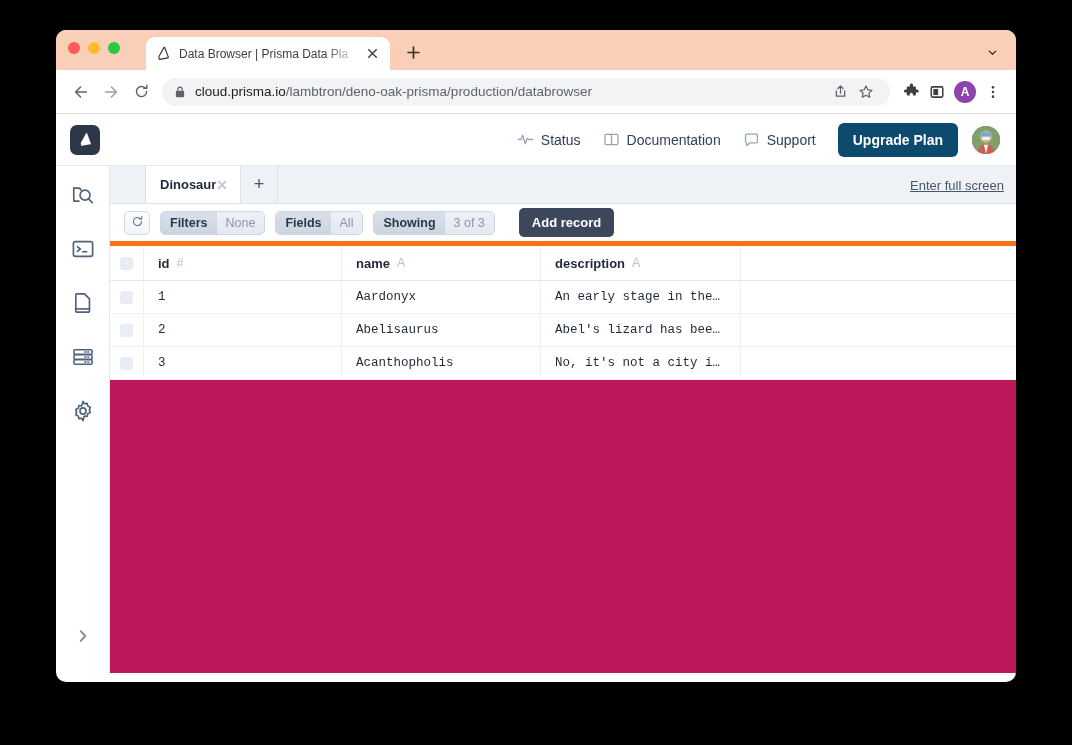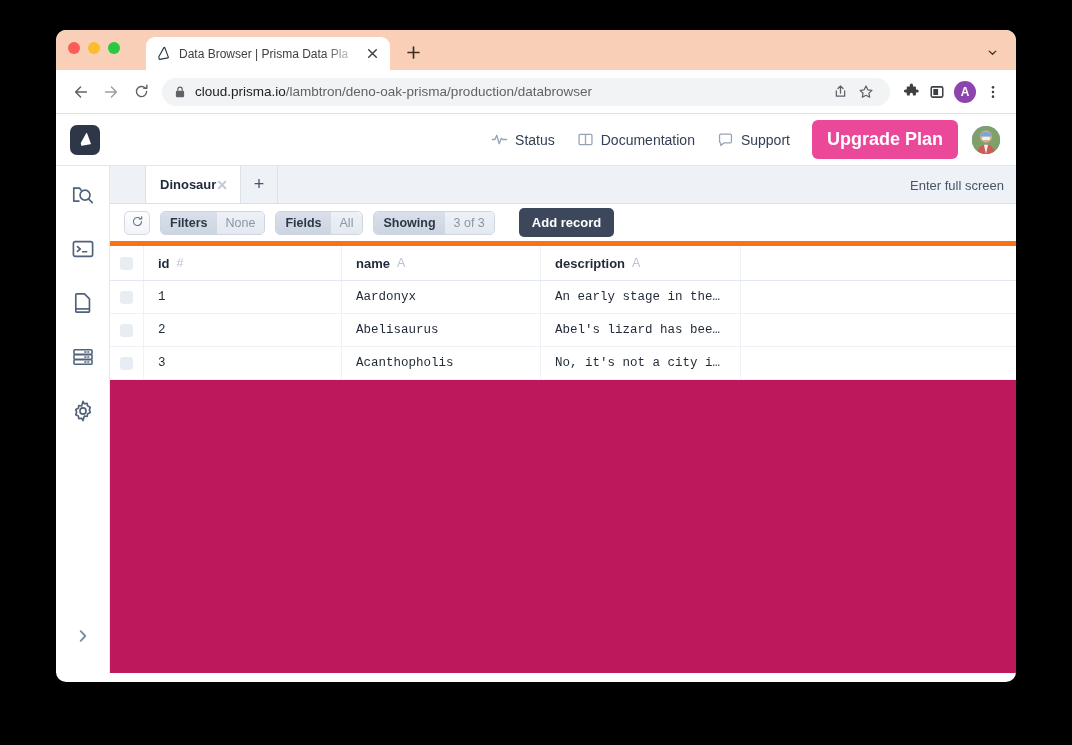--- a/index.html
+++ b/index.html
@@ -197,23 +197,23 @@
   .header-spacer { flex: 1 1 auto; }
   .hdr-link {
     display: flex; align-items: center; gap: 7px;
     margin-right: 22px;
     font-size: 14px;
     color: #334155;
     white-space: nowrap;
   }
   .hdr-ico { width: 17px; height: 17px; color: #94a3b8; flex: 0 0 auto; }
   .upgrade-btn {
-    background: #ec4899;
+    background: #0c4a6e;
     color: #ffffff;
-    font-size: 18px;
+    font-size: 14px;
     font-weight: bold;
     border-radius: 6px;
     padding: 9px 15px;
     white-space: nowrap;
   }
   .user-avatar {
     width: 28px; height: 28px;
     border-radius: 50%;
     margin-left: 14px;
     flex: 0 0 auto;
@@ -294,20 +294,21 @@
   }
   .fullscreen-link {
     position: absolute;
     right: 12px;
     top: 0;
     height: 38px;
     display: flex;
     align-items: center;
     font-size: 13px;
     color: #475569;
+    text-decoration: underline;
   }
 
   
   .actionbar {
     height: 42px;
     background: #ffffff;
     border-bottom: 5px solid #f97316;
     display: flex;
     align-items: center;
     padding-left: 14px;

